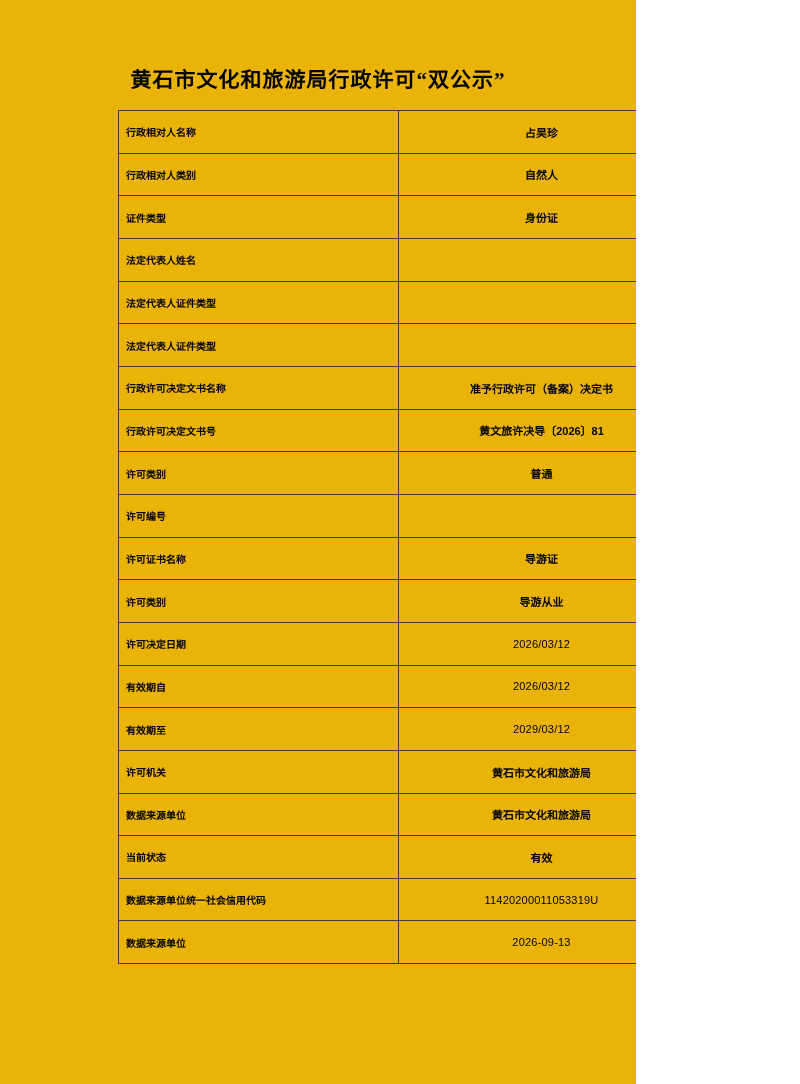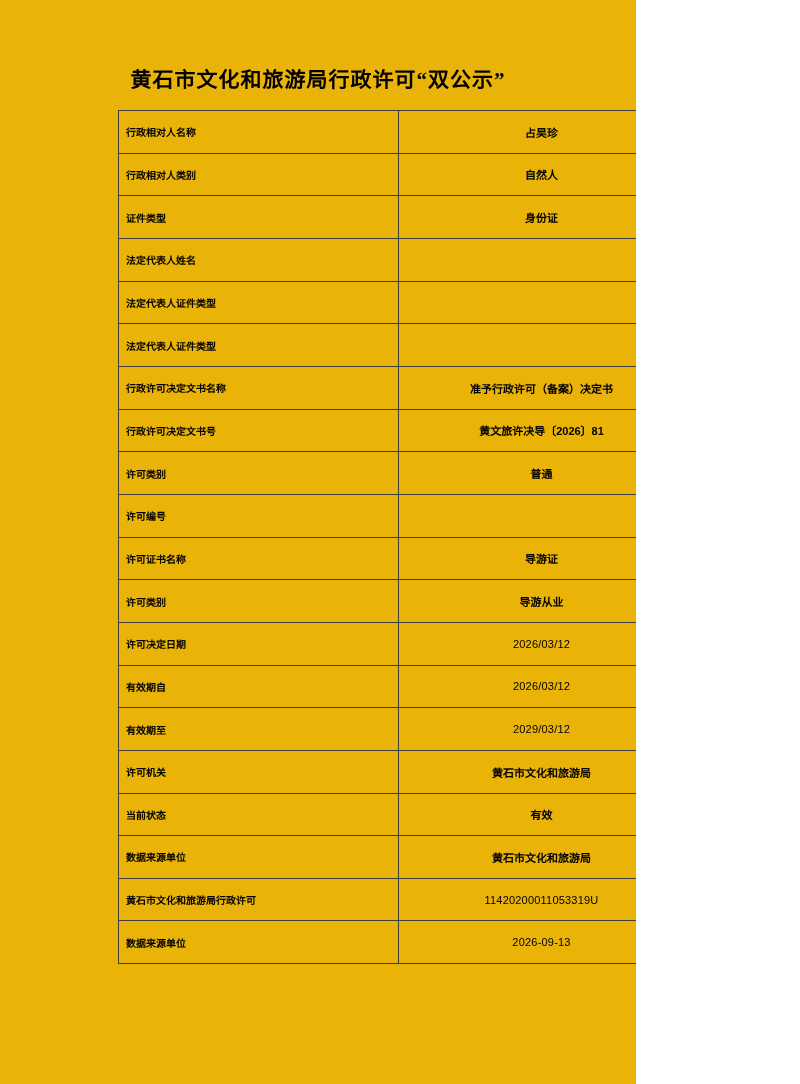--- a/index.html
+++ b/index.html
@@ -130,29 +130,29 @@
   </tr>
         <tr>
     <td class="label-cell">有效期至</td>
     <td class="value-cell ascii">2029/03/12</td>
   </tr>
         <tr>
     <td class="label-cell">许可机关</td>
     <td class="value-cell">黄石市文化和旅游局</td>
   </tr>
         <tr>
+    <td class="label-cell">数据来源单位</td>
+    <td class="value-cell">黄石市文化和旅游局</td>
+  </tr>
+        <tr>
     <td class="label-cell">当前状态</td>
     <td class="value-cell">有效</td>
   </tr>
         <tr>
-    <td class="label-cell">数据来源单位</td>
-    <td class="value-cell">黄石市文化和旅游局</td>
-  </tr>
-        <tr>
-    <td class="label-cell">黄石市文化和旅游局行政许可</td>
+    <td class="label-cell">数据来源单位统一社会信用代码</td>
     <td class="value-cell ascii">11420200011053319U</td>
   </tr>
         <tr>
     <td class="label-cell">数据来源单位</td>
     <td class="value-cell ascii">2026-09-13</td>
   </tr>
       </tbody>
   </table>
 </div>
 

